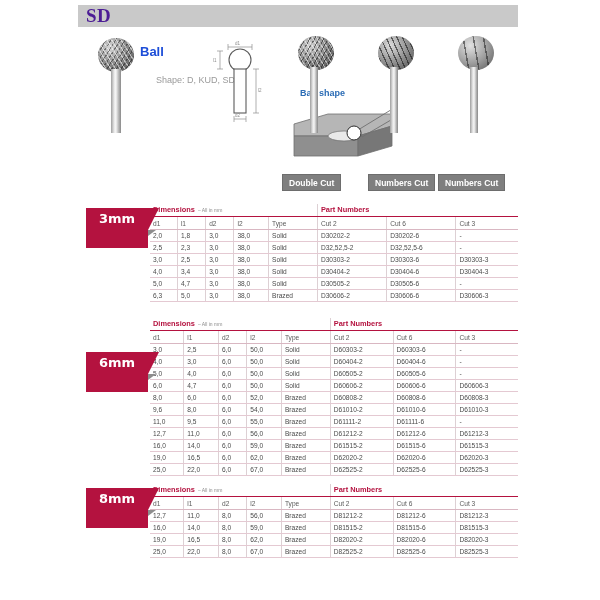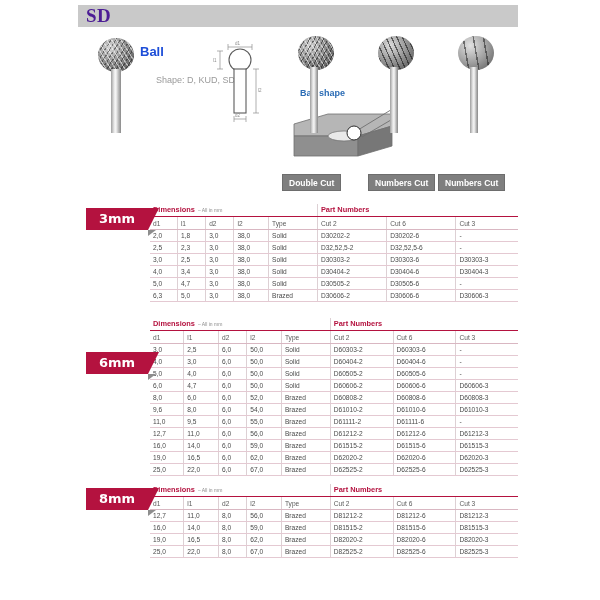--- a/index.html
+++ b/index.html
@@ -103,21 +103,21 @@
   }
 
   
   .section{position:absolute;left:78px;width:440px;}
   .sec-3mm{top:204px;}
   .sec-6mm{top:318px;}
   .sec-8mm{top:484px;}
 
   .size-flag{
     position:absolute;left:8px;top:4px;
-    width:62px;height:22px;
+    width:62px;height:40px;
     background:#b4123f;
     color:#ffffff;font-size:13px;font-weight:bold;
     text-align:center;line-height:22px;
     font-family:"DejaVu Sans", sans-serif;
     z-index:3;
   }
   .size-flag::after{
     content:"";position:absolute;left:62px;top:0;
     width:0;height:0;
     border-top:22px solid #b4123f;

